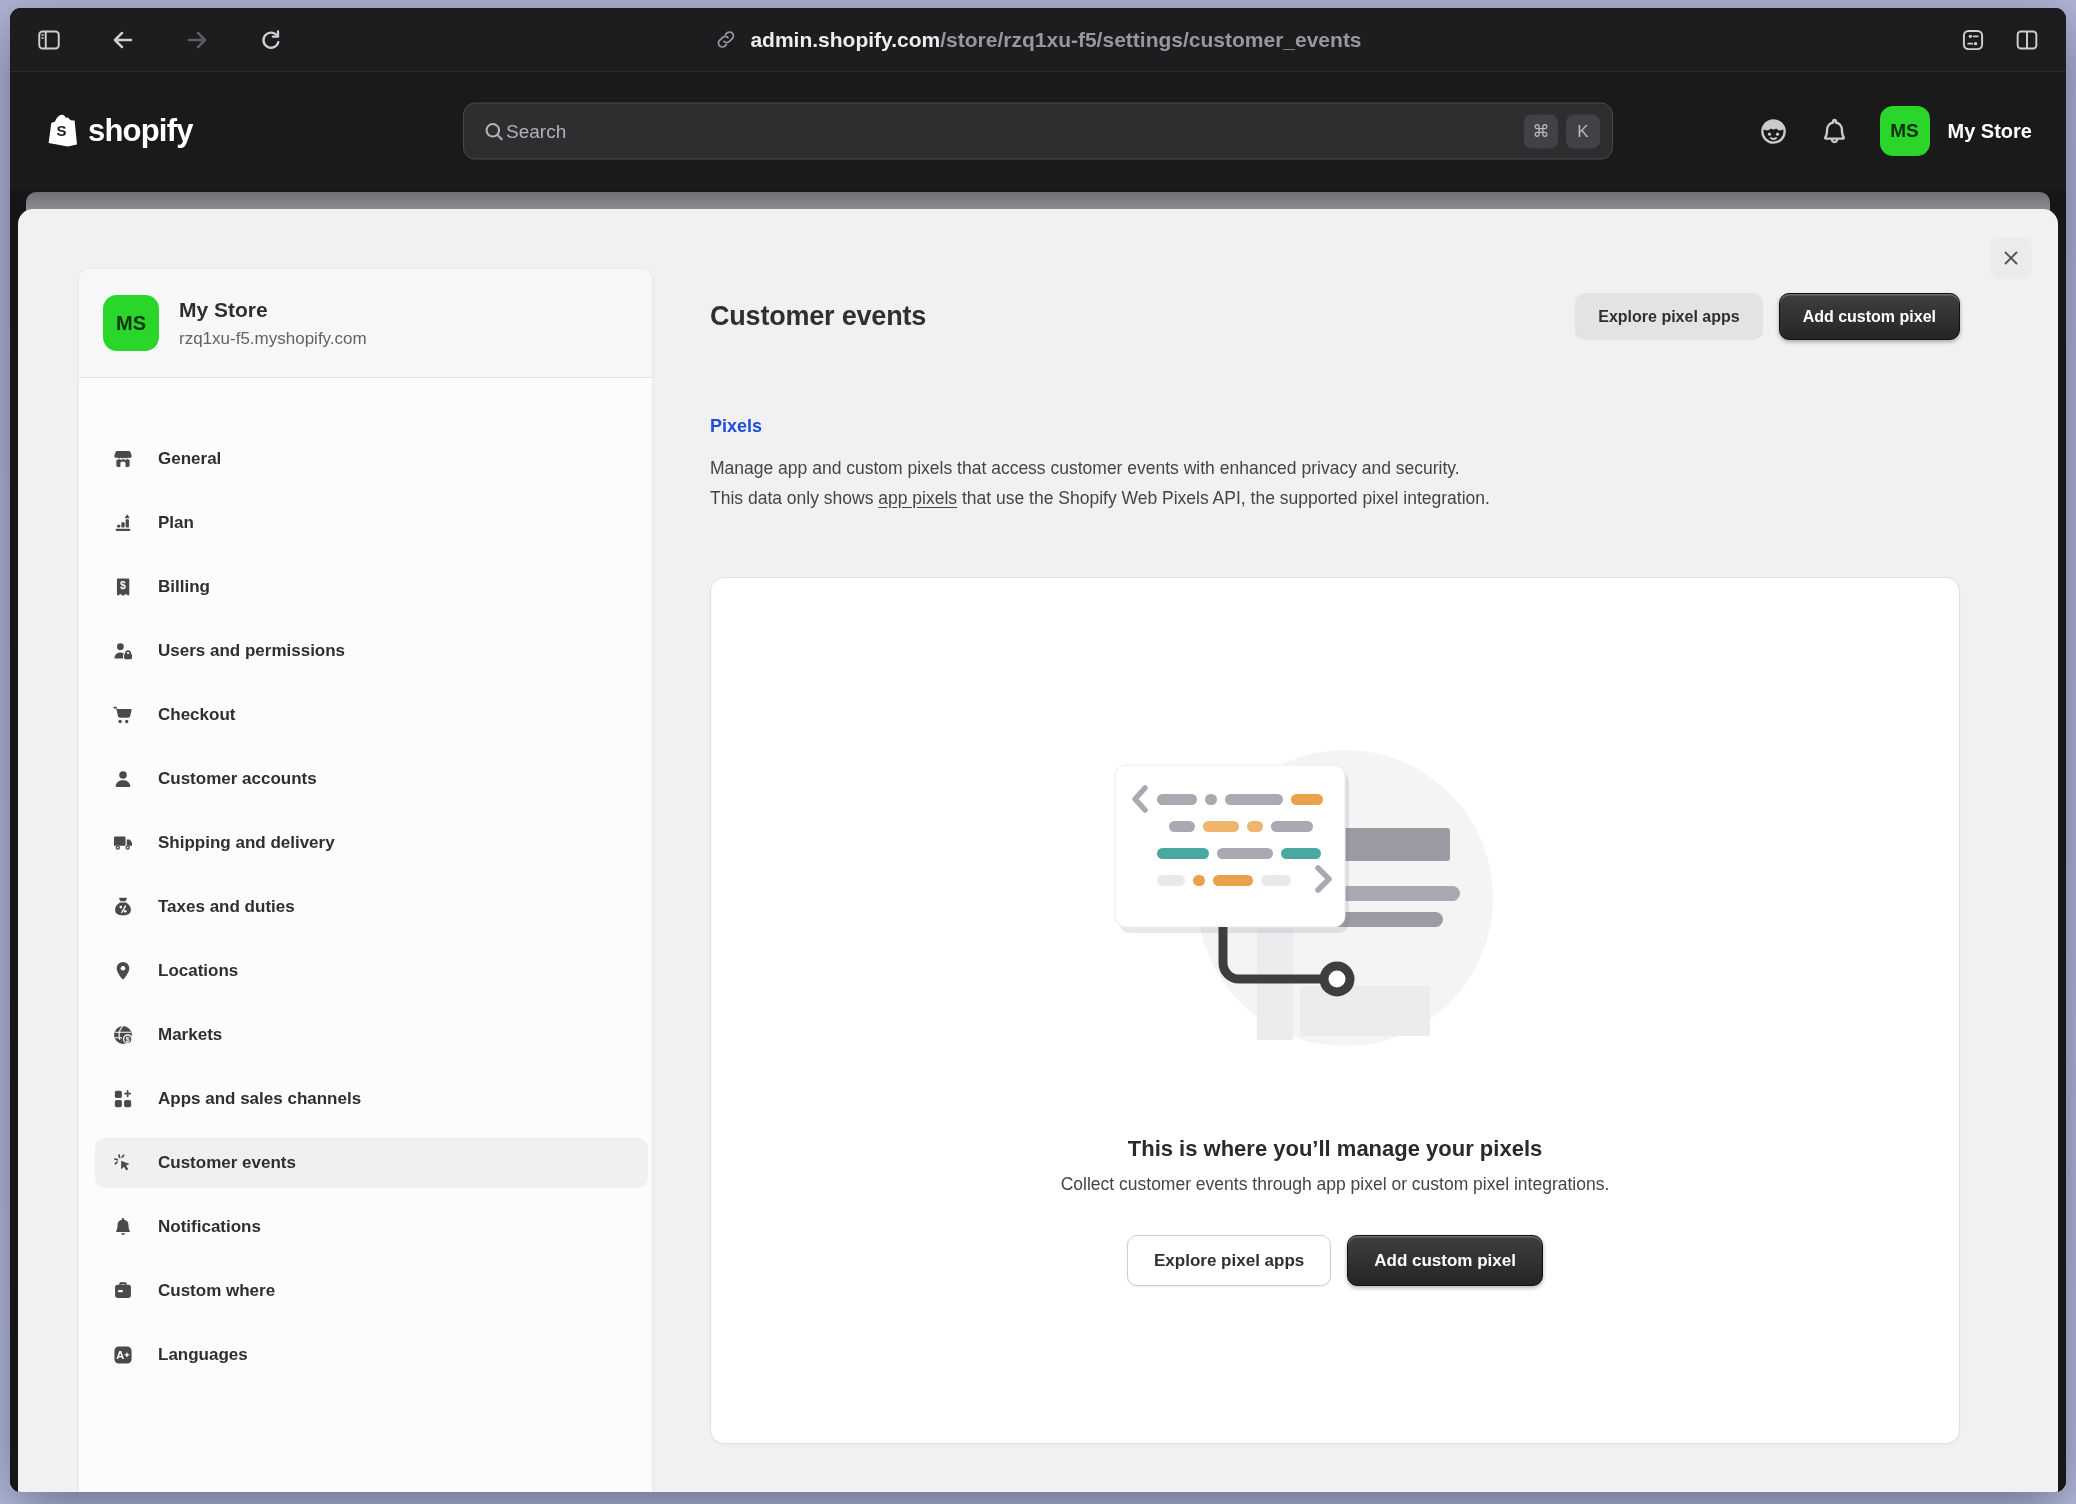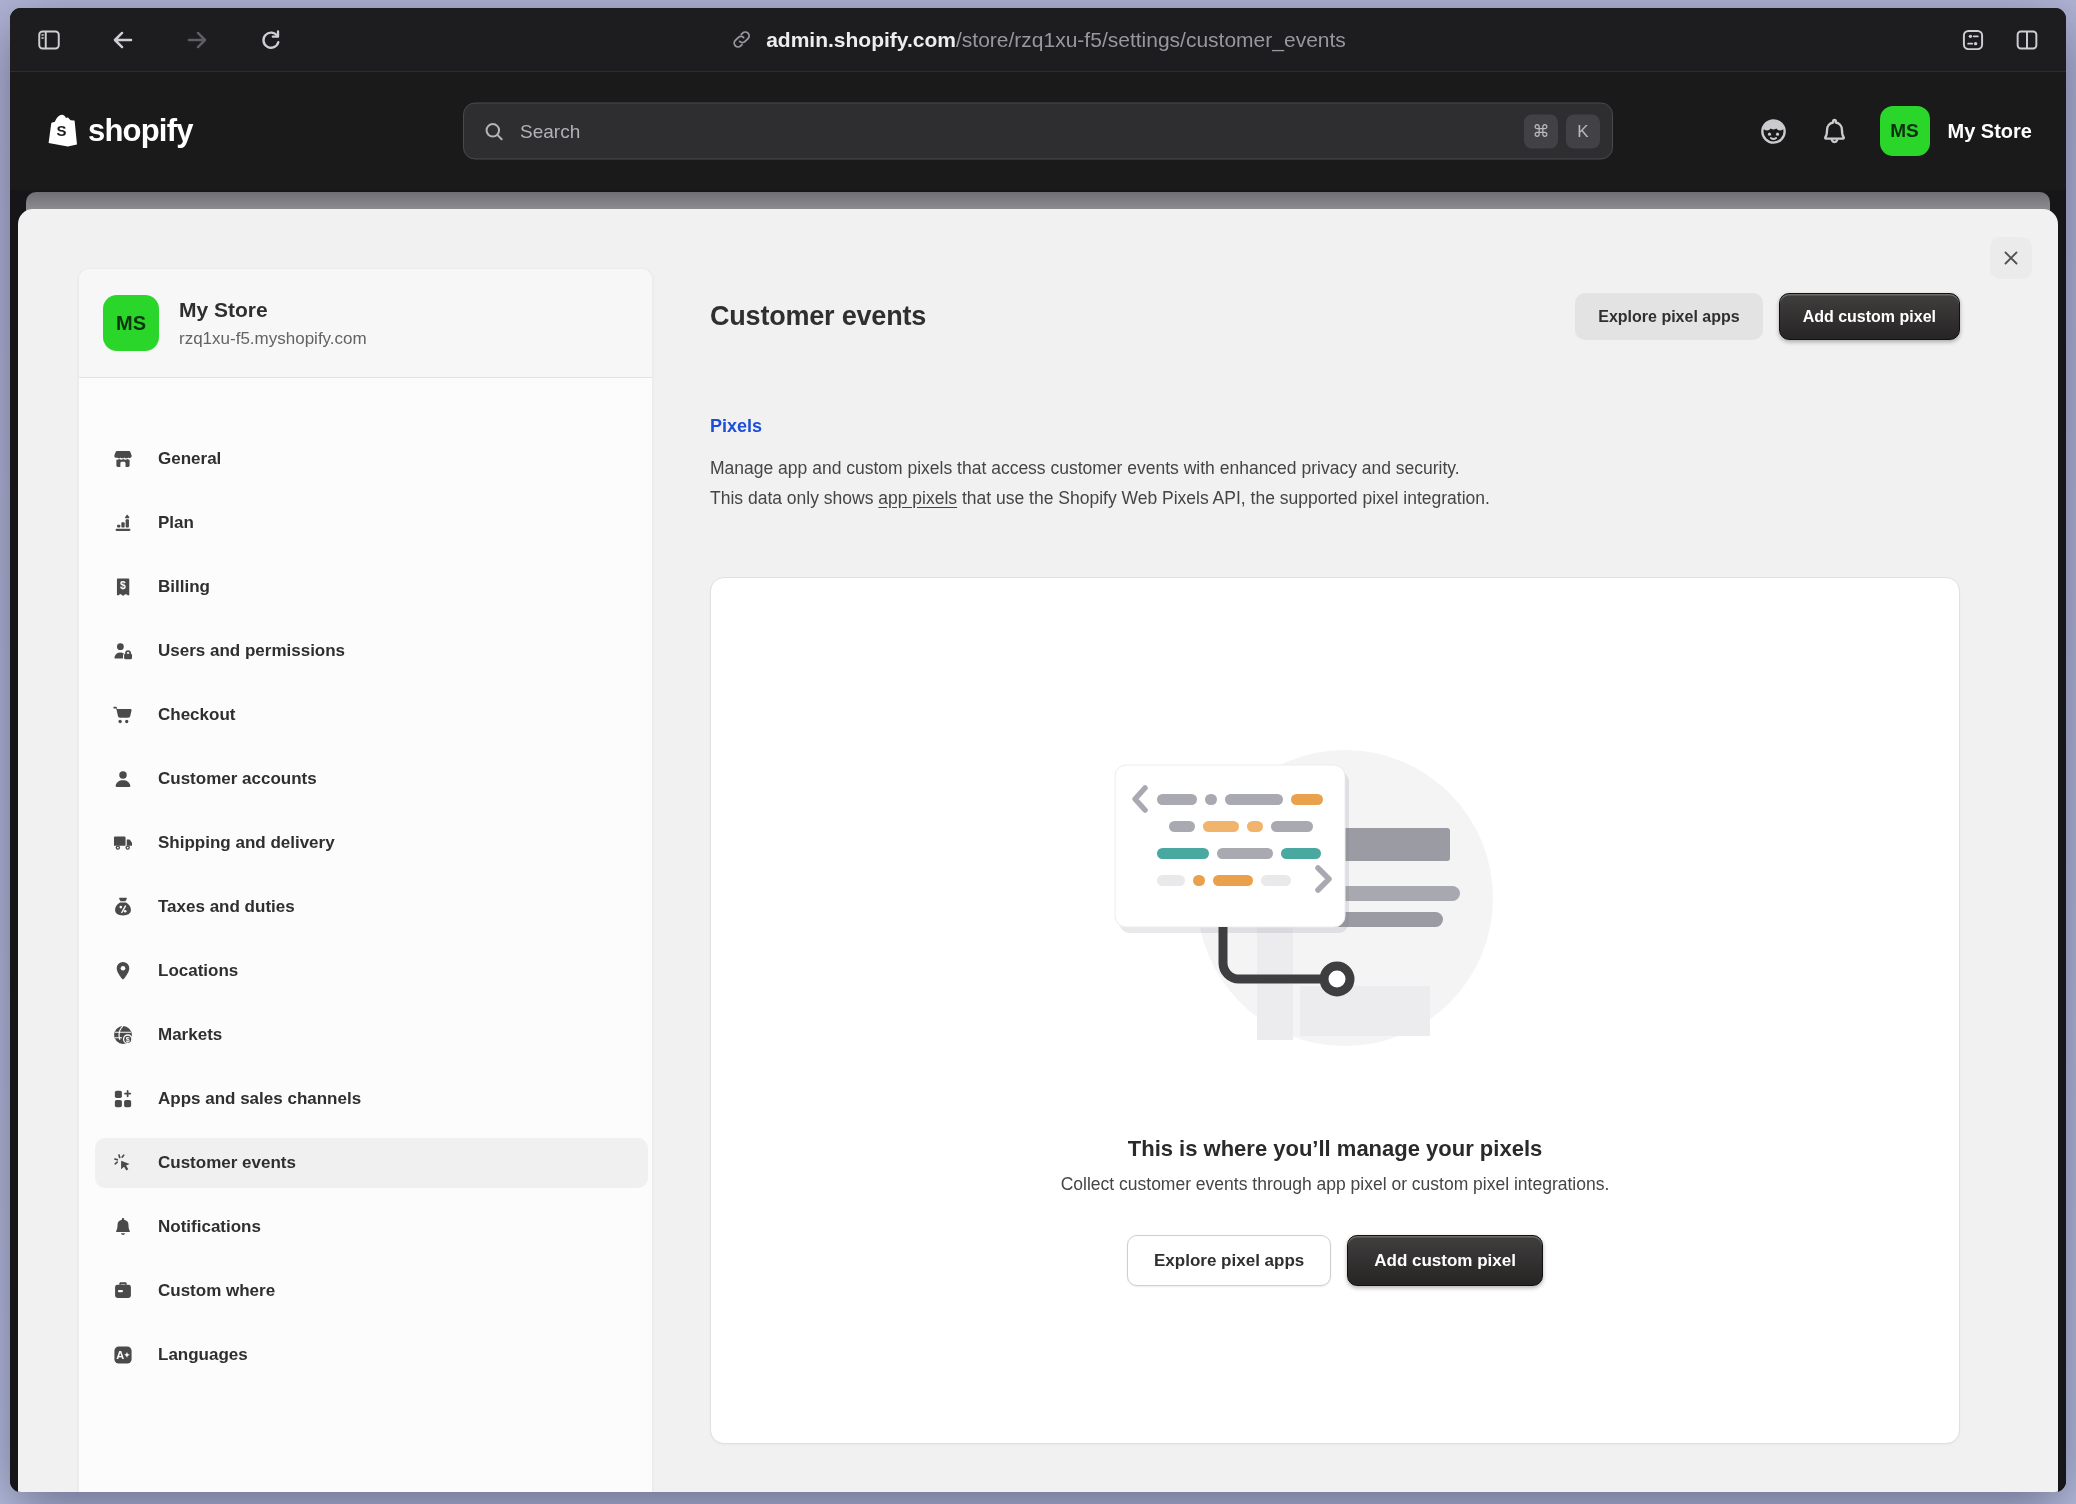--- a/index.html
+++ b/index.html
@@ -25,34 +25,34 @@
   .chrome-left { display:flex; align-items:center; gap:44px; }
   .chrome-btn { width:30px; height:30px; display:flex; align-items:center; justify-content:center; color:#cfcfd3; }
   .chrome-btn.dim { color:#5d5d62; }
   .chrome-btn svg { width:26px; height:26px; }
   .url-box {
     position:absolute; left:50%; top:50%; transform:translate(-50%,-50%);
     display:flex; align-items:center; gap:13px; font-size:21px; white-space:nowrap;
   }
   .url-box .i { width:23px; height:23px; color:#97979d; }
   .url-host { color:#ededef; font-weight:700; }
-  .url-path { color:#97979d; font-weight:400; }
+  .url-path { color:#97979d; font-weight:700; }
   .chrome-right { margin-left:auto; display:flex; align-items:center; gap:24px; }
   
   .topbar {
     height:118px; flex:0 0 118px; background:#1a1a1a;
     display:flex; align-items:center; padding:0 34px; position:relative;
   }
   .logo { display:flex; align-items:center; gap:8px; color:#fff; }
   .logo .bag { width:36px; height:40px; }
   .wordmark { font-size:31px; font-weight:800; letter-spacing:-.8px; color:#fff; }
   .searchbar {
     position:absolute; left:50%; top:50%; transform:translate(-50%,-50%);
     width:1150px; height:57px; background:#2e2e31; border:1px solid #4a4a4e;
-    border-radius:12px; display:flex; align-items:center; padding:0 12px 0 18px; gap:14px;
+    border-radius:12px; display:flex; align-items:center; padding:0 12px 0 18px; 
   }
   .searchbar .i { width:24px; height:24px; color:#b4b4b8; flex:0 0 aupx; }
   .search-input {
     flex:1; background:transparent; border:none; outline:none;
     font-size:19px; color:#e8e8ea; font-family:inherit;
   }
   .search-input::placeholder { color:#b1b1b6; }
   .kbd-group { display:flex; gap:8px; }
   .kbd {
     min-width:34px; height:34px; padding:0 8px; border-radius:8px; background:#424246;

